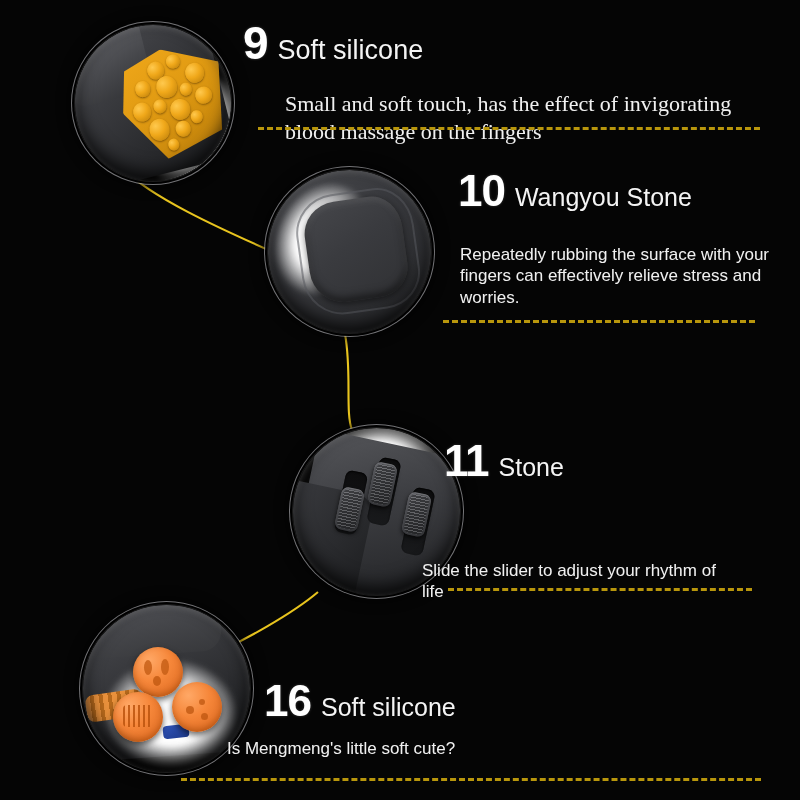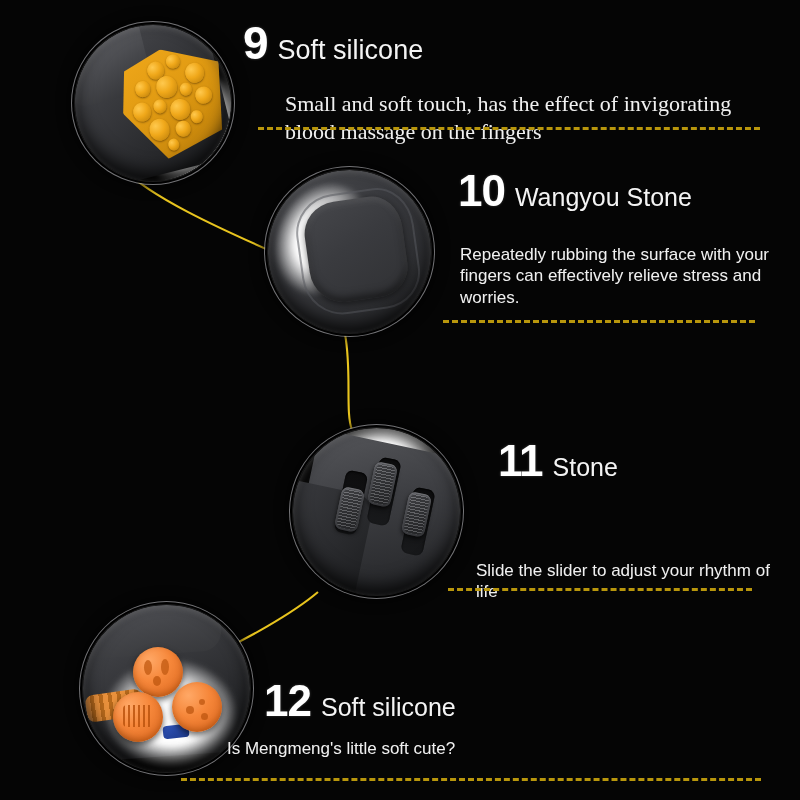--- a/index.html
+++ b/index.html
@@ -144,21 +144,21 @@
   #b9 .ttl{font-size:27px;}
   #b9 .desc{position:absolute;left:42px;top:68px;width:470px;font-size:22px;font-family:Liberation Serif, serif;}
   #d9  {left:258px;top:127px;width:502px;}
 
   #b10 {left:458px;top:170px;}
   #b10 .num{font-size:44px;}
   #b10 .ttl{font-size:25px;}
   #b10 .desc{position:absolute;left:-13px;top:74px;width:320px;font-size:17px;margin-left:15px;}
   #d10 {left:443px;top:320px;width:312px;}
 
-  #b11 {left:498px;top:440px;}
+  #b11 {left:444px;top:440px;}
   #b11 .num{font-size:44px;}
   #b11 .ttl{font-size:25px;}
   #b11 .desc{position:absolute;left:-22px;top:120px;width:310px;font-size:17px;}
   #d11 {left:448px;top:588px;width:304px;}
 
   #b12 {left:264px;top:680px;}
   #b12 .num{font-size:44px;}
   #b12 .ttl{font-size:25px;}
   #b12 .desc{position:absolute;left:-37px;top:58px;width:340px;font-size:17px;}
   #d12 {left:181px;top:778px;width:580px;}
@@ -278,20 +278,20 @@
     <div class="headrow">
       <span class="num">11</span>
       <span class="ttl">Stone</span>
     </div>
     <div class="desc">Slide the slider to adjust your rhythm of life</div>
   </div>
   <div class="divider" id="d11"></div>
 
   <div class="block" id="b12">
     <div class="headrow">
-      <span class="num">12</span>
+      <span class="num">16</span>
       <span class="ttl">Soft silicone</span>
     </div>
     <div class="desc">Is Mengmeng's little soft cute?</div>
   </div>
   <div class="divider" id="d12"></div>
 
 </div>
 
 </body></html>

